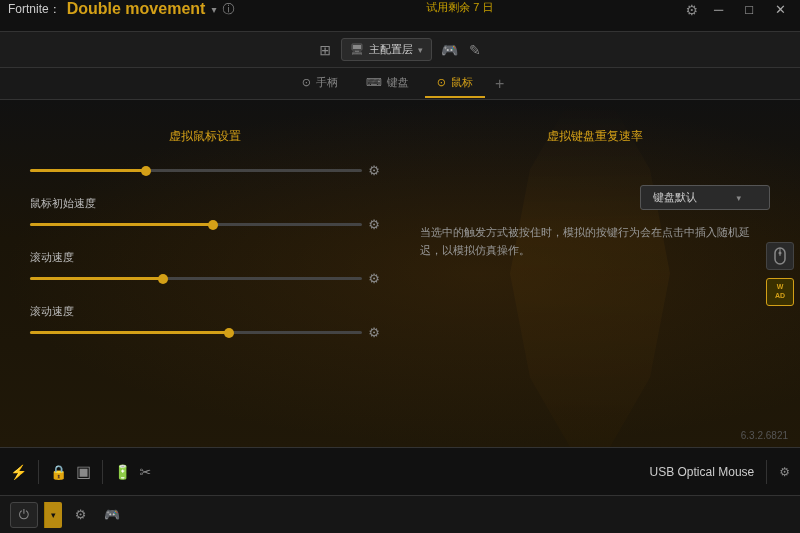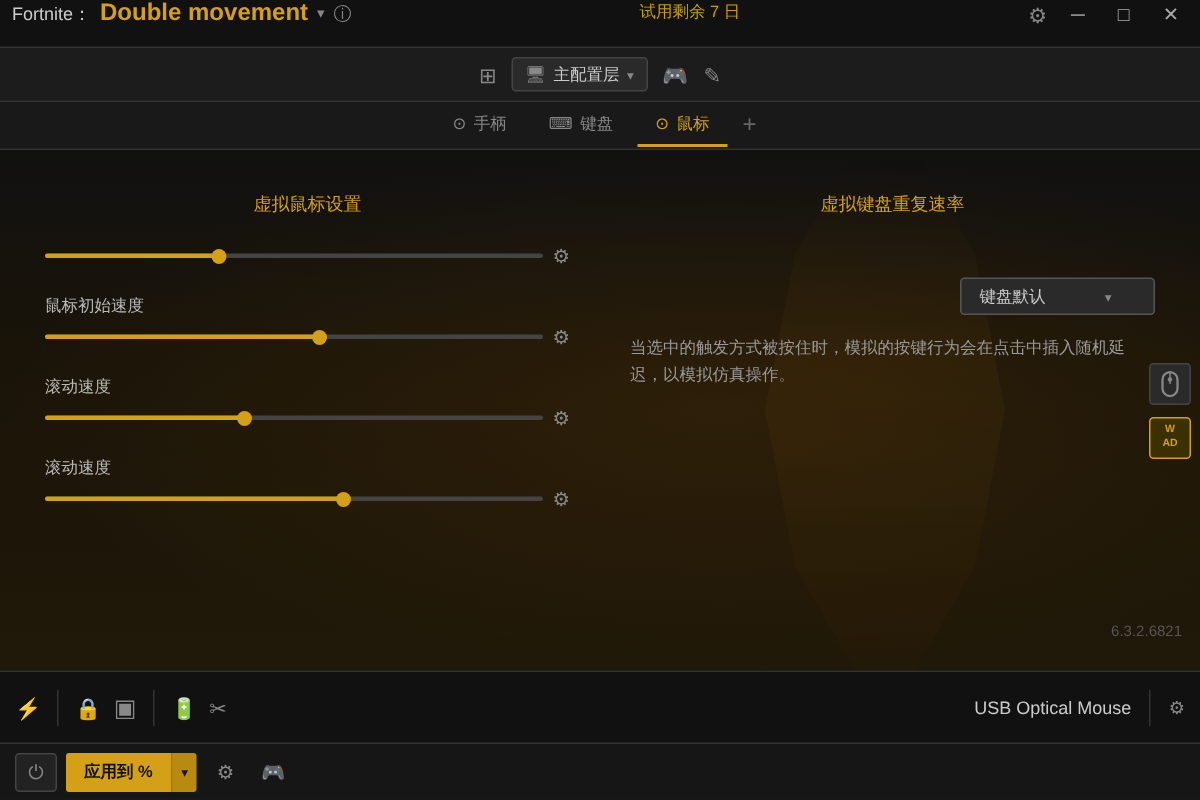--- a/index.html
+++ b/index.html
@@ -217,21 +217,21 @@
 
     .description-text {
       color: #999;
       font-size: 11px;
       line-height: 1.6;
     }
 
     
     .version-text {
       position: absolute;
-      bottom: 20px;
+      bottom: 6px;
       right: 12px;
       color: #555;
       font-size: 10px;
       z-index: 2;
     }
 
     
     .side-icons {
       position: absolute;
       right: 6px;
@@ -500,18 +500,17 @@
   <div class="status-right">
     <span>USB Optical Mouse</span>
     <span style="width:1px;height:24px;background:#333;display:inline-block;margin:0 4px;"></span>
     <span style="color:#888;cursor:pointer;">⚙</span>
   </div>
 </div>
 
 <div class="action-bar">
   <div class="power-btn">⏻</div>
   <div class="apply-btn">
-    <button class="apply-main">应用到 %</button>
     <button class="apply-dropdown">▾</button>
   </div>
   <button class="action-icon">⚙</button>
   <button class="action-icon">🎮</button>
 </div>
 
 </body></html>

